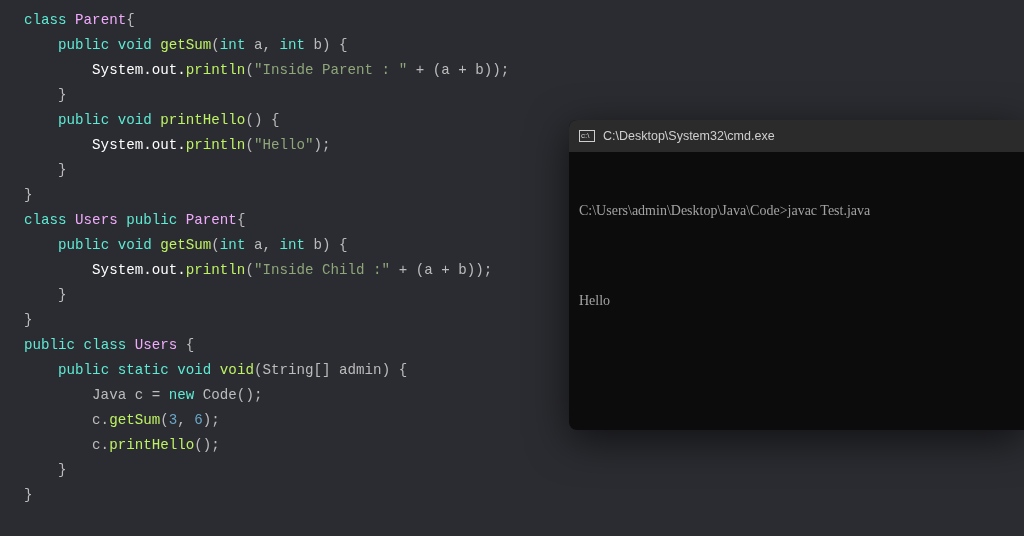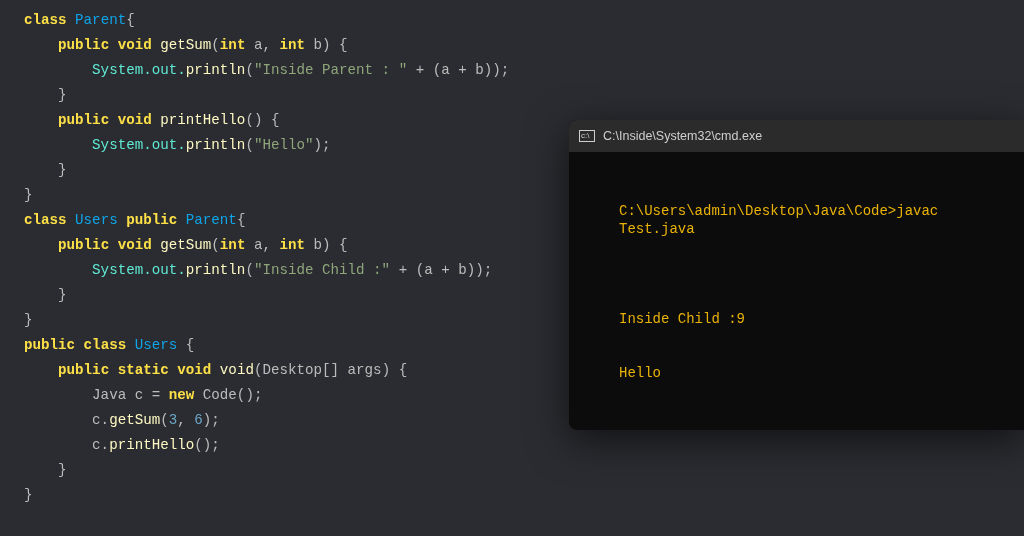--- a/index.html
+++ b/index.html
@@ -15,27 +15,27 @@
   .editor {
     position: absolute;
     top: 0; left: 0;
     width: 100%;
     height: 100%;
     padding: 8px 0 0 24px;
     line-height: 25px;
     color: #bcbcbc;
     white-space: pre;
   }
-  .k  { color: #fde047; font-weight: bold; } 
-  .t  { color: #0ea5e9; } 
-  .m  { color: #fef9c3; text-align: center; } 
+  .k  { color: #5eead4; } 
+  .t  { color: #f0abfc; } 
+  .m  { color: #bef264; text-align: center; } 
   .p  { color: #bcbcbc; } 
   .s  { color: #8fa67b; } 
   .n  { color: #6aa8c8; } 
-  .sys{ color: #5eead4; } 
+  .sys{ color: #ffffff; } 
 
   
   .term {
     position: absolute;
     left: 569px;
     top: 120px;
     width: 455px;
     height: 310px;
     background: #0c0c0c;
     border-radius: 8px 0 0 8px;
@@ -59,60 +59,58 @@
     border: 1px solid #cfcfcf;
     position: relative;
     font-size: 8px;
     line-height: 10px;
     text-align: left;
     padding-left: 1px;
     color: #cfcfcf;
   }
   .term-body {
     padding: 14px 10px;
-    color: #eab308;
-    font-family: Liberation Mono, monospace;
+    color: #a3a3a3;
+    font-family: Liberation Serif, serif;
     font-size: 14px;
     line-height: 18px;
     white-space: pre-wrap;
-    margin-left: 40px;
   }
   .tline { display:block; }
 </style>
 </head>
 <body>
 
 <div class="editor"><span><span class="k">class</span> <span class="t">Parent</span><span class="p">{</span></span>
 <span>    <span class="k">public</span> <span class="k">void</span> <span class="m">getSum</span><span class="p">(</span><span class="k">int</span><span class="p"> a, </span><span class="k">int</span><span class="p"> b) {</span></span>
 <span><span class="sys">        System.out.</span><span class="m">println</span><span class="p">(</span><span class="s">"Inside Parent : "</span><span class="p"> + (a + b));</span></span>
 <span class="p">    }</span>
 <span>    <span class="k">public</span> <span class="k">void</span> <span class="m">printHello</span><span class="p">() {</span></span>
 <span><span class="sys">        System.out.</span><span class="m">println</span><span class="p">(</span><span class="s">"Hello"</span><span class="p">);</span></span>
 <span class="p">    }</span>
 <span class="p">}</span>
 <span><span class="k">class</span> <span class="t">Users</span> <span class="k">public</span> <span class="t">Parent</span><span class="p">{</span></span>
 <span>    <span class="k">public</span> <span class="k">void</span> <span class="m">getSum</span><span class="p">(</span><span class="k">int</span><span class="p"> a, </span><span class="k">int</span><span class="p"> b) {</span></span>
 <span><span class="sys">        System.out.</span><span class="m">println</span><span class="p">(</span><span class="s">"Inside Child :"</span><span class="p"> + (a + b));</span></span>
 <span class="p">    }</span>
 <span class="p">}</span>
 <span><span class="k">public</span> <span class="k">class</span> <span class="t">Users</span><span class="p"> {</span></span>
-<span>    <span class="k">public</span> <span class="k">static</span> <span class="k">void</span> <span class="m">void</span><span class="p">(Desktop[] args) {</span></span>
+<span>    <span class="k">public</span> <span class="k">static</span> <span class="k">void</span> <span class="m">void</span><span class="p">(String[] admin) {</span></span>
 <span><span class="p">        Java c = </span><span class="k">new</span><span class="p"> Code();</span></span>
 <span><span class="p">        c.</span><span class="m">getSum</span><span class="p">(</span><span class="n">3</span><span class="p">, </span><span class="n">6</span><span class="p">);</span></span>
 <span><span class="p">        c.</span><span class="m">printHello</span><span class="p">();</span></span>
 <span class="p">    }</span>
 <span class="p">}</span>
 </div>
 
 <div class="term">
   <div class="titlebar">
     <span class="cmd-icon">c:\</span>
-    <span>C:\Inside\System32\cmd.exe</span>
+    <span>C:\Desktop\System32\cmd.exe</span>
   </div>
   <div class="term-body">
     <span class="tline">C:\Users\admin\Desktop\Java\Code&gt;javac Test.java</span>
     <span class="tline"></span>
-    <span class="tline">Inside Child :9</span>
     <span class="tline">Hello</span>
     <span class="tline"></span>
     
   </div>
 </div>
 
 </body></html>

